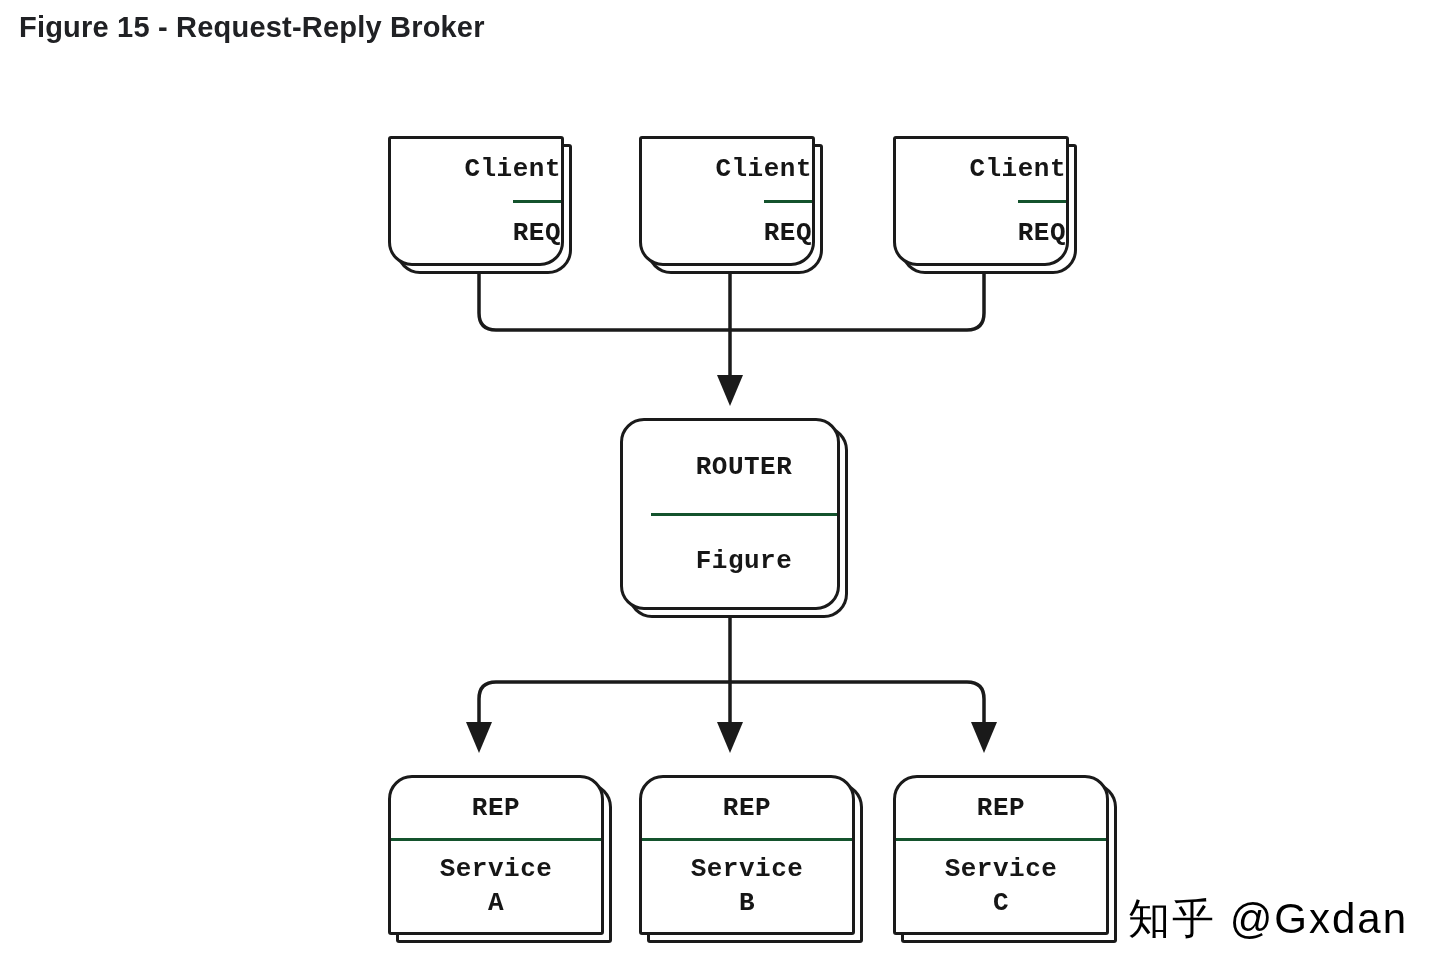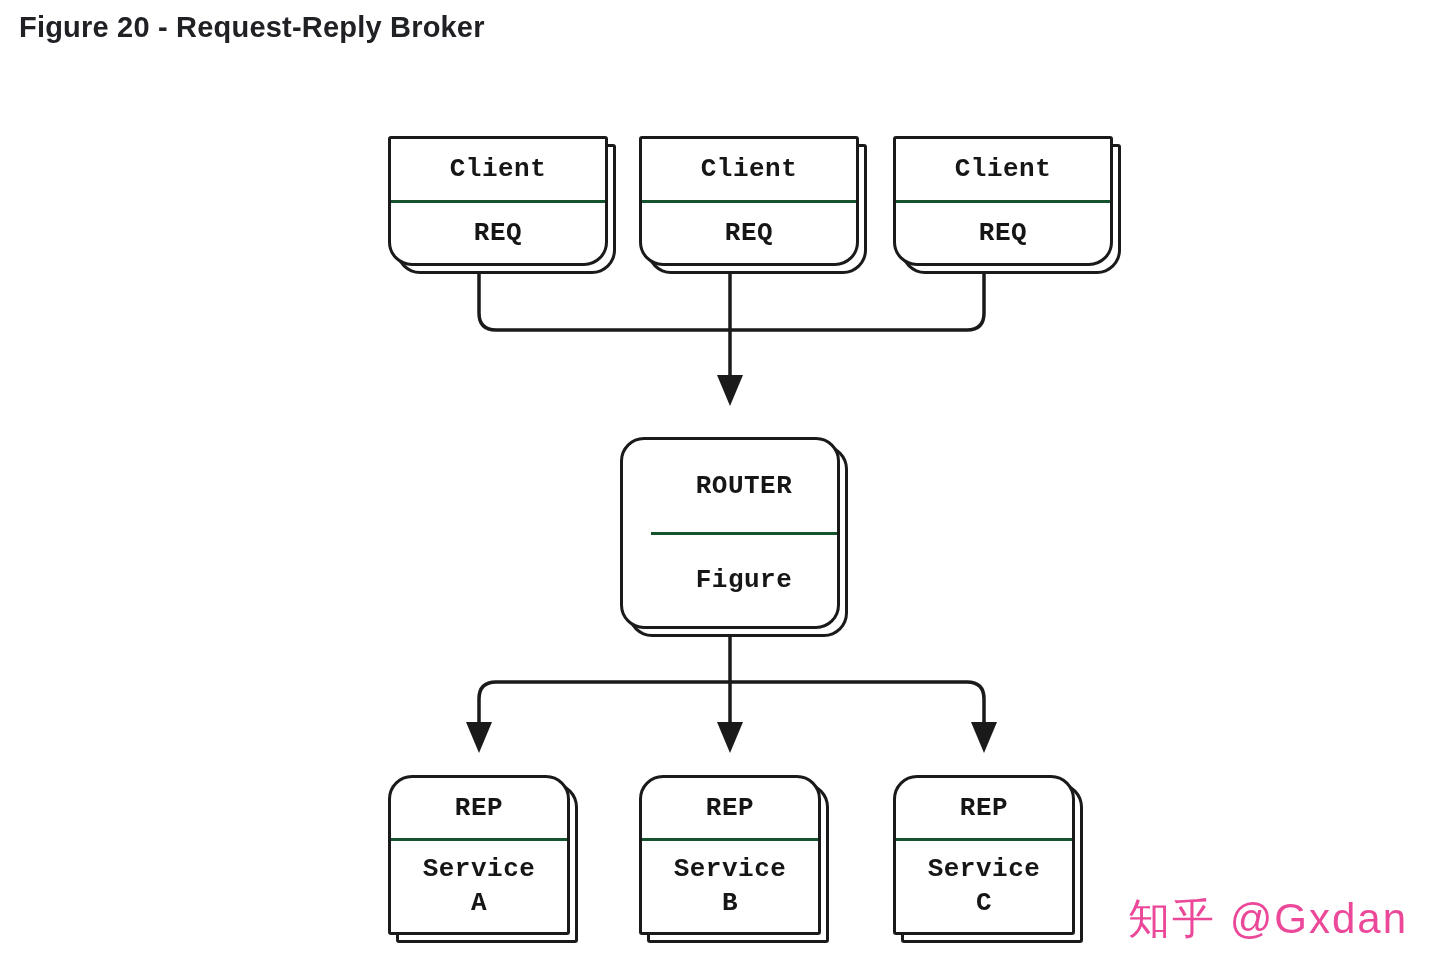--- a/index.html
+++ b/index.html
@@ -13,42 +13,42 @@
     font-size:29px; font-weight:700; color:#202124; letter-spacing:0.2px;
   }
   .connectors { position:absolute; left:0; top:0; z-index:1; }
   .node {
     position:absolute; z-index:2; background:#ffffff;
     border:3px solid #1a1a1a; display:flex; flex-direction:column;
     box-shadow: 8px 8px 0 -3px #ffffff, 8px 8px 0 0 #1a1a1a;
     font-family:"Liberation Mono", "DejaVu Sans Mono", monospace;
     font-weight:700; color:#161616;
   }
-  .client  { width:220px; height:130px; border-radius:3px 3px 24px 24px; }
+  .client  { width:176px; height:130px; border-radius:3px 3px 24px 24px;align-items:flex-end; }
   .broker  { width:220px; height:192px; border-radius:24px; }
-  .service { width:182px; height:160px; border-radius:24px 24px 3px 3px; }
+  .service { width:216px; height:160px; border-radius:24px 24px 3px 3px; }
   .sect {
     flex:1 1 auto; display:flex; align-items:center; justify-content:center;
     font-size:26px; letter-spacing:0.5px;
   }
   .sect ~ .sect { border-top:3px solid #14532d; }
   .service .sect-socket { flex:0 0 60px; }
   .sect.two-line { flex-direction:column; line-height:1.3; }
   .watermark {
     position:absolute; left:1128px; top:891px; z-index:3;
-    font-size:42px; font-weight:400; color:#ec4899; letter-spacing:2px;
+    font-size:42px; font-weight:400; color:#000000; letter-spacing:2px;
     font-family:"Liberation Sans", sans-serif; white-space:nowrap;
   }
 </style>
 </head>
 <body>
 
 <div class="page">
 
-  <div class="figure-title">Figure 20 - Request-Reply Broker</div>
+  <div class="figure-title">Figure 15 - Request-Reply Broker</div>
 
   <svg class="connectors" width="1440" height="980" viewBox="0 0 1440 980">
     <g stroke="#1a1a1a" stroke-width="3.5" fill="none">
       <path d="M479 262 L479 313 Q479 330 496 330 L967 330 Q984 330 984 313 L984 262"></path>
       <path d="M730 262 L730 377"></path>
       <path d="M730 612 L730 724"></path>
       <path d="M479 724 L479 699 Q479 682 496 682 L967 682 Q984 682 984 699 L984 724"></path>
     </g>
     <g fill="#1a1a1a" stroke="none">
       <polygon points="730,406 717,375 743,375"></polygon>
@@ -64,21 +64,21 @@
   </div>
   <div class="node client" style="left:639px; top:136px;">
     <div class="sect">Client</div>
     <div class="sect">REQ</div>
   </div>
   <div class="node client" style="left:893px; top:136px;">
     <div class="sect">Client</div>
     <div class="sect">REQ</div>
   </div>
 
-  <div class="node broker" style="left:620px; top:437px;padding-left:28px;">
+  <div class="node broker" style="left:620px; top:418px;padding-left:28px;">
     <div class="sect">ROUTER</div>
     <div class="sect">Figure</div>
   </div>
 
   <div class="node service" style="left:388px; top:775px;">
     <div class="sect sect-socket">REP</div>
     <div class="sect two-line">
       <span>Service</span>
       <span>A</span>
     </div>

